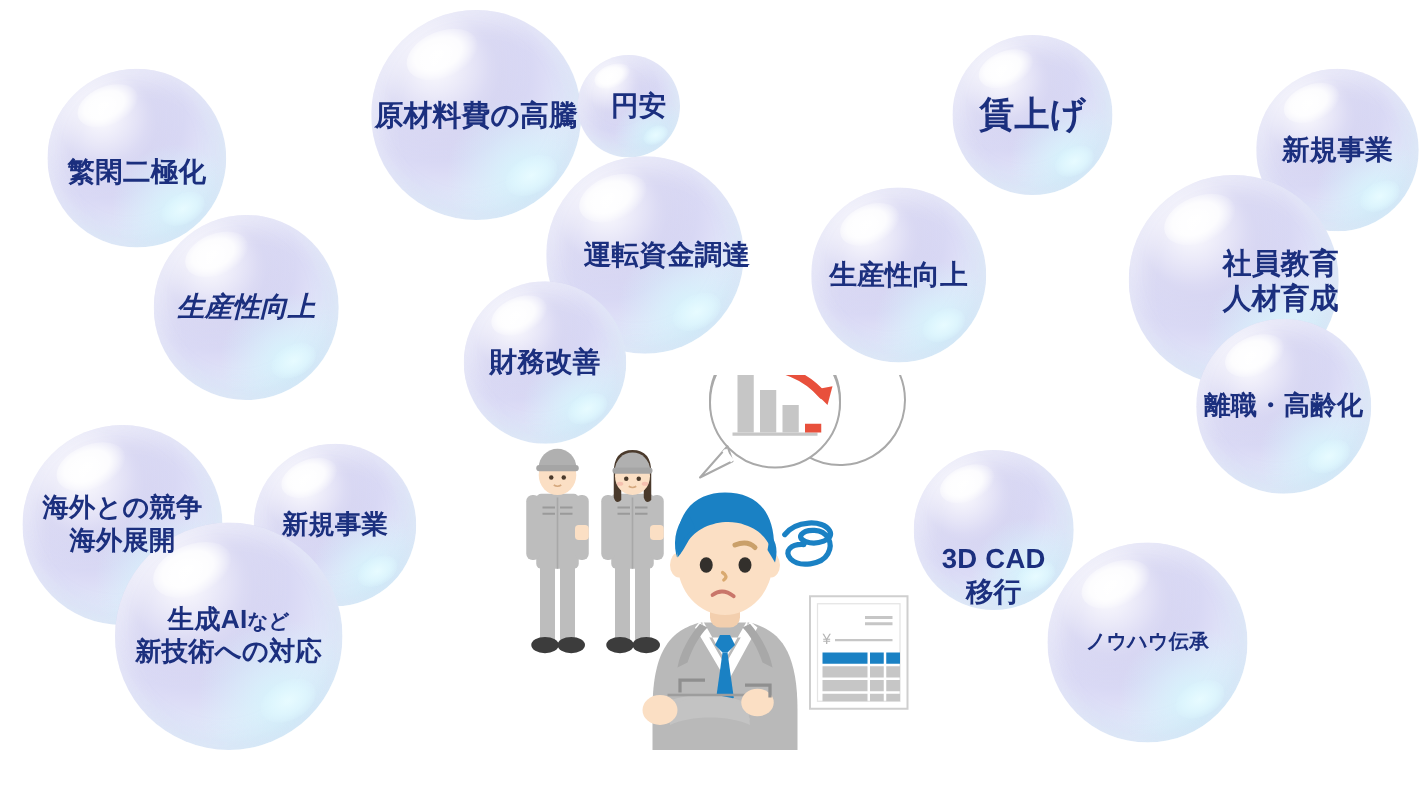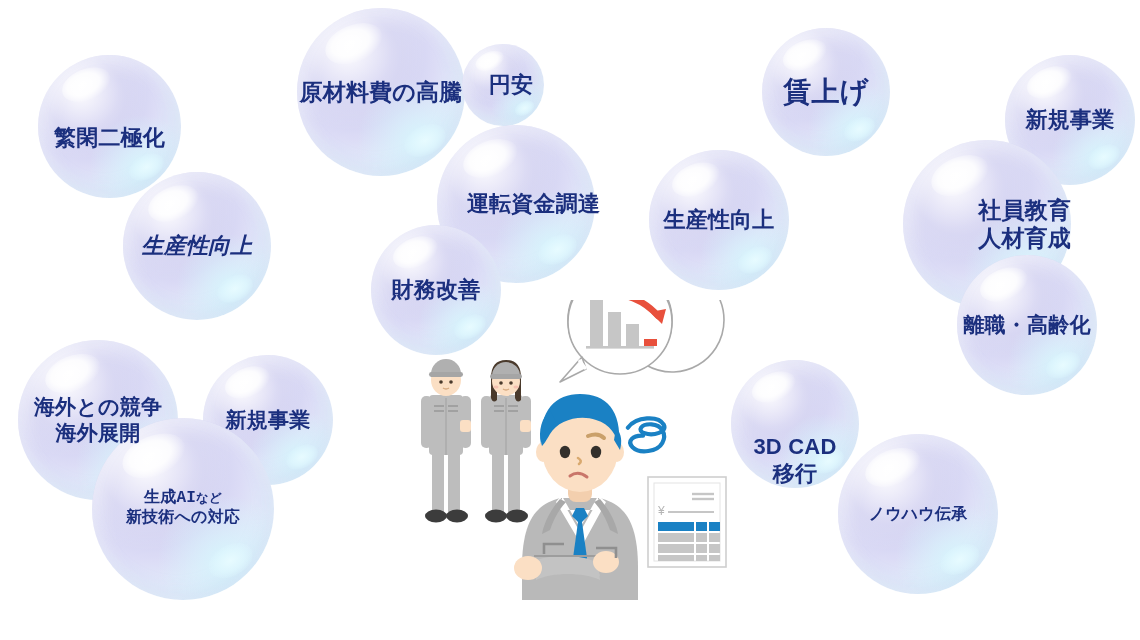--- a/index.html
+++ b/index.html
@@ -111,21 +111,21 @@
       <div class="bubble" style="left: 957px; top: 255px; width: 140px; height: 140px;">
         <div class="bubble-label" style="font-size: 21px; color: rgb(27, 47, 126);">離職・高齢化</div>
       </div>
       <div class="bubble" style="left: 18px; top: 340px; width: 160px; height: 160px;">
         <div class="bubble-label" style="font-size: 21px; color: rgb(27, 47, 126);">海外との競争<br>海外展開</div>
       </div>
       <div class="bubble" style="left: 203px; top: 355px; width: 130px; height: 130px;">
         <div class="bubble-label" style="font-size: 21px; color: rgb(27, 47, 126);">新規事業</div>
       </div>
       <div class="bubble" style="left: 92px; top: 418px; width: 182px; height: 182px;">
-        <div class="bubble-label" style="font-size: 16px; color: rgb(27, 47, 126); font-family: Liberation Mono, monospace;">生成AI<span class="sm">など</span><br>新技術への対応</div>
+        <div class="bubble-label" style="font-size: 21px; color: rgb(27, 47, 126);">生成AI<span class="sm">など</span><br>新技術への対応</div>
       </div>
       <div class="bubble" style="left: 731px; top: 360px; width: 128px; height: 128px; align-items: flex-end;">
         <div class="bubble-label" style="font-size: 22px; color: rgb(27, 47, 126);">3D CAD<br>移行</div>
       </div>
       <div class="bubble" style="left: 838px; top: 434px; width: 160px; height: 160px;">
         <div class="bubble-label" style="font-size: 16px; color: rgb(27, 47, 126);">ノウハウ伝承</div>
       </div>
     </div>
 
   <div id="illustration">

